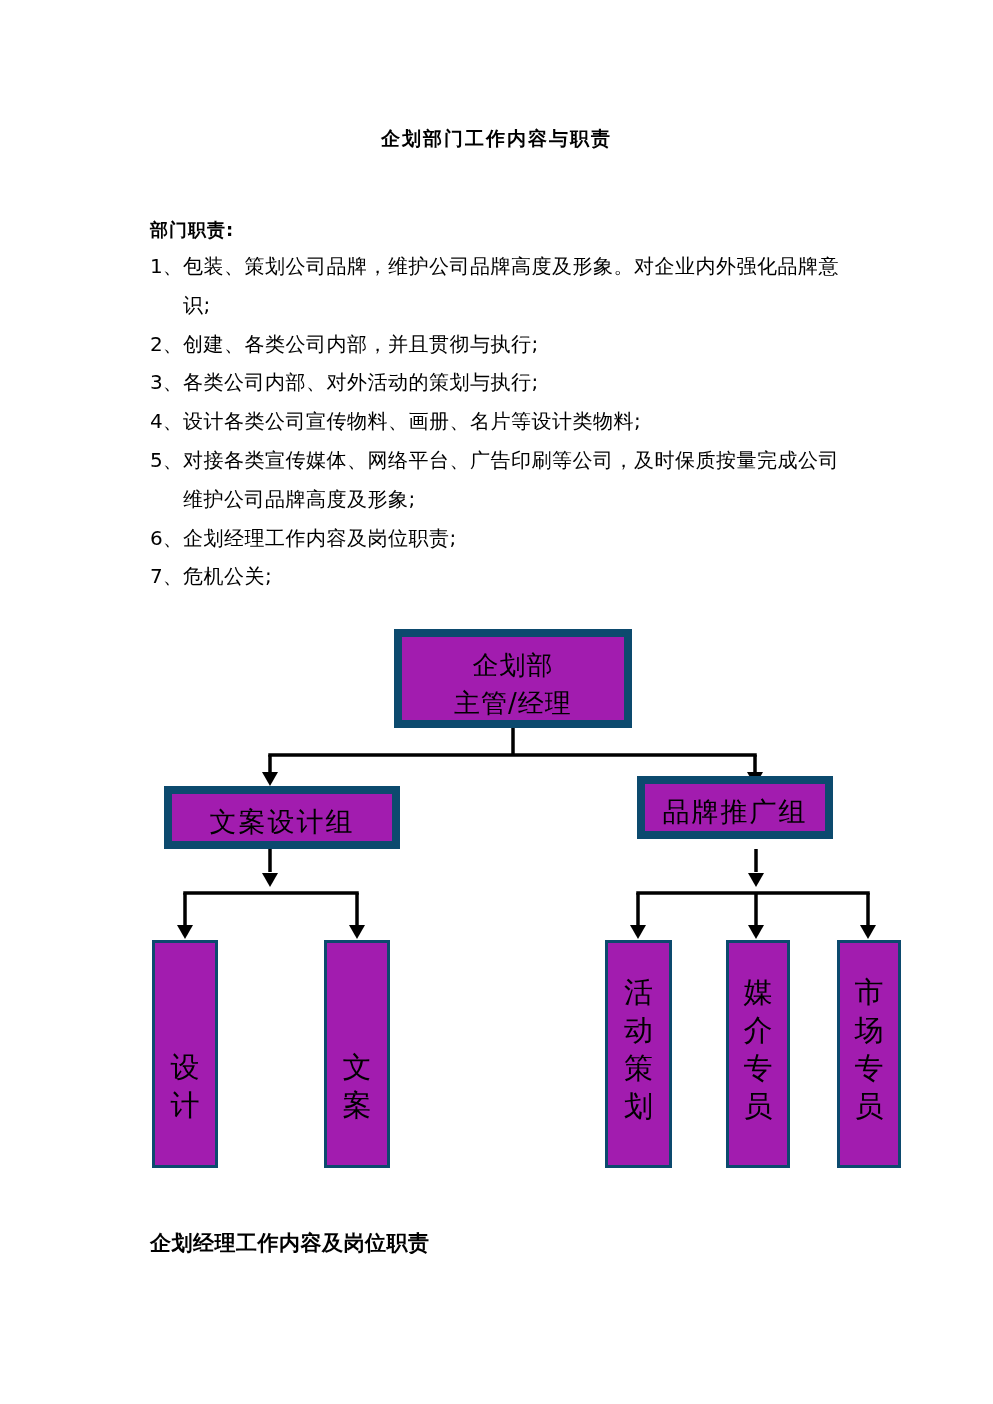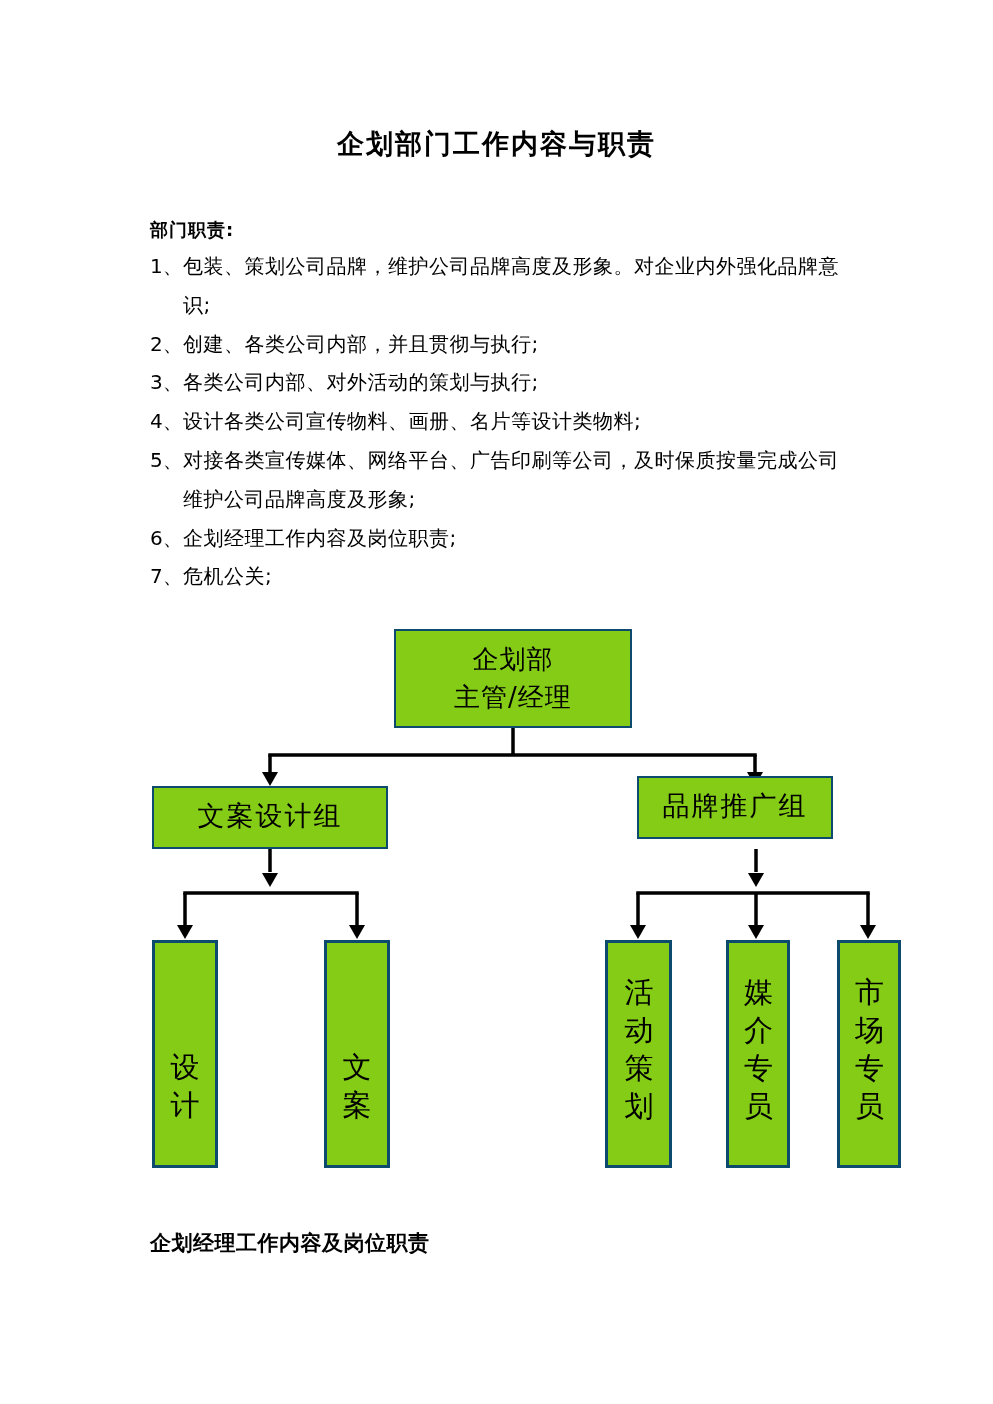--- a/index.html
+++ b/index.html
@@ -12,21 +12,21 @@
     font-family: "DejaVu Sans", "Liberation Sans", sans-serif;
     color: #000000;
     overflow: hidden;
   }
 
   
   .doc-title {
     position: absolute;
     top: 126px; left: 0; right: 0;
     text-align: center;
-    font-size: 27px;
+    font-size: 19px;
     font-weight: bold;
     letter-spacing: 2px;
     white-space: nowrap;
   }
   .section-heading {
     position: absolute;
     top: 218px; left: 150px;
     font-size: 18px;
     font-weight: bold;
     letter-spacing: 1px;
@@ -43,48 +43,48 @@
 
   
   .chart {
     position: absolute;
     top: 620px; left: 0;
     width: 993px; height: 600px;
   }
   .chart svg.wires { position: absolute; left: 0; top: 0; pointer-events: none; }
   .node {
     position: absolute;
-    background: #84cc16;
-    border: 2px solid #0c4a6e;
+    background: #a21caf;
+    border: 8px solid #0c4a6e;
     box-sizing: border-box;
     text-align: center;
   }
   .node-root {
     left: 394px; top: 9px; width: 238px; height: 99px;
     font-size: 26px; line-height: 38px;
     padding-top: 9px;
     letter-spacing: 1px;
   }
   .node-group {
     font-size: 27px; line-height: 55px;
     letter-spacing: 2px;
   }
-  .node-group1 { left: 152px; top: 166px; width: 236px; height: 63px; }
+  .node-group1 { left: 164px; top: 166px; width: 236px; height: 63px; }
   .node-group2 { left: 637px; top: 156px; width: 196px; height: 63px; }
   .node-leaf { border-width: 3px; top: 320px; height: 228px; }
   .node-leaf .v {
     width: 30px;
     margin: 0 auto;
     font-size: 29px;
     line-height: 38px;
     word-break: break-all;
     text-align: center;
   }
   .leaf-two .v  { padding-top: 105px; }
-  .leaf-four .v { padding-top: 30px; text-align: right; }
+  .leaf-four .v { padding-top: 30px; }
   .leaf1 { left: 152px; width: 66px; }
   .leaf2 { left: 324px; width: 66px; }
   .leaf3 { left: 605px; width: 67px; }
   .leaf4 { left: 726px; width: 64px; }
   .leaf5 { left: 837px; width: 64px; }
 
   .chart-caption {
     position: absolute;
     top: 557px; left: 0; right: 0;
     text-align: center;

